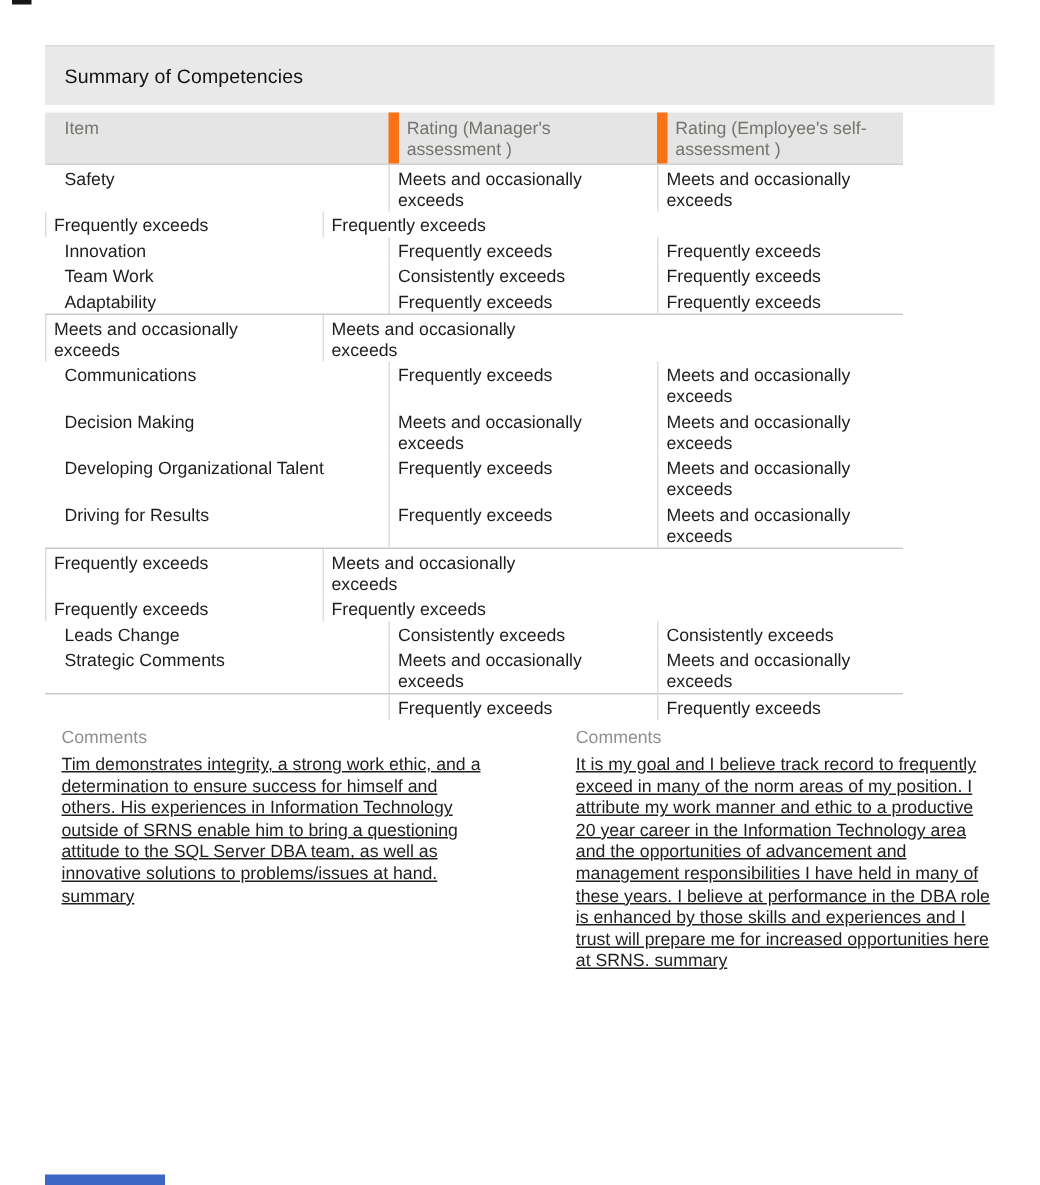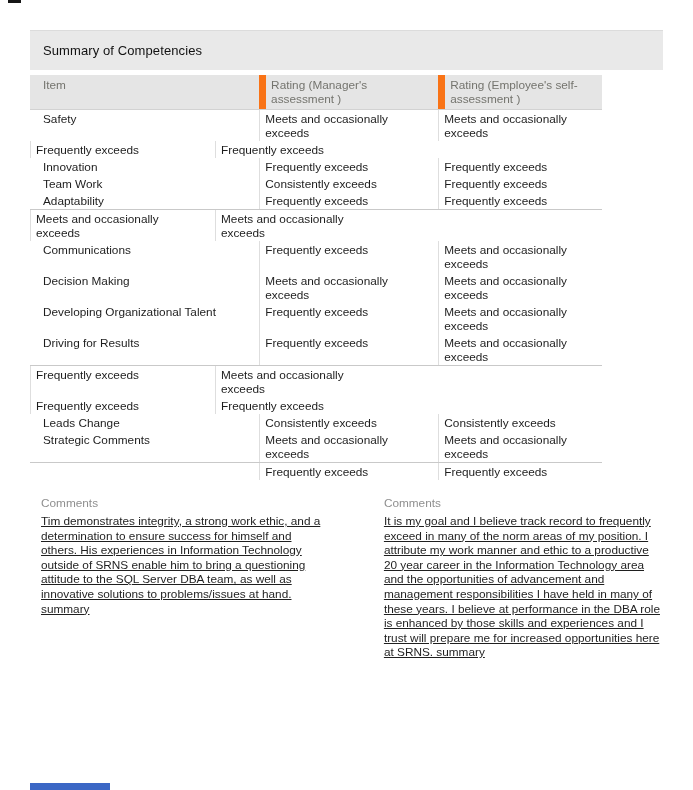--- a/index.html
+++ b/index.html
@@ -21,21 +21,21 @@
   .trow { display:flex; }
   .thead { background:#e5e5e5; color:#74746e; border-bottom:1px solid #d2d2d2; }
   .thead .cell { padding-top:3px; padding-bottom:3px; }
   .cell { box-sizing:border-box; padding:1.5px 4px 1.5px 5px; }
   .c1 { width:238px; padding-left:13px; }
   .c2 { width:163px; border-left:1px solid #dedede; }
   .c3 { width:170px; border-left:1px solid #dedede;margin-left:22px; }
   .thead .c2, .thead .c3 { border-left:7px solid #f97316; }
   .group-start { border-top:1px solid #c9c9c9; }
 
-  .comments { display:flex; margin-top:16px; font-size:11.8px;gap:43px; }
+  .comments { display:flex; margin-top:4px; font-size:11.8px;gap:43px; }
   .comment-block { }
   .comment-left { margin-left:11px; width:305px; }
   .comment-right { margin-left:18px; width:302px; }
   .comment-label { color:#8f8f8f; margin-bottom:4px; }
   .comment-text { color:#1f1f1f; line-height:14.6px;text-decoration:underline; }
 </style>
 </head>
 <body>
 
 <div class="page">

